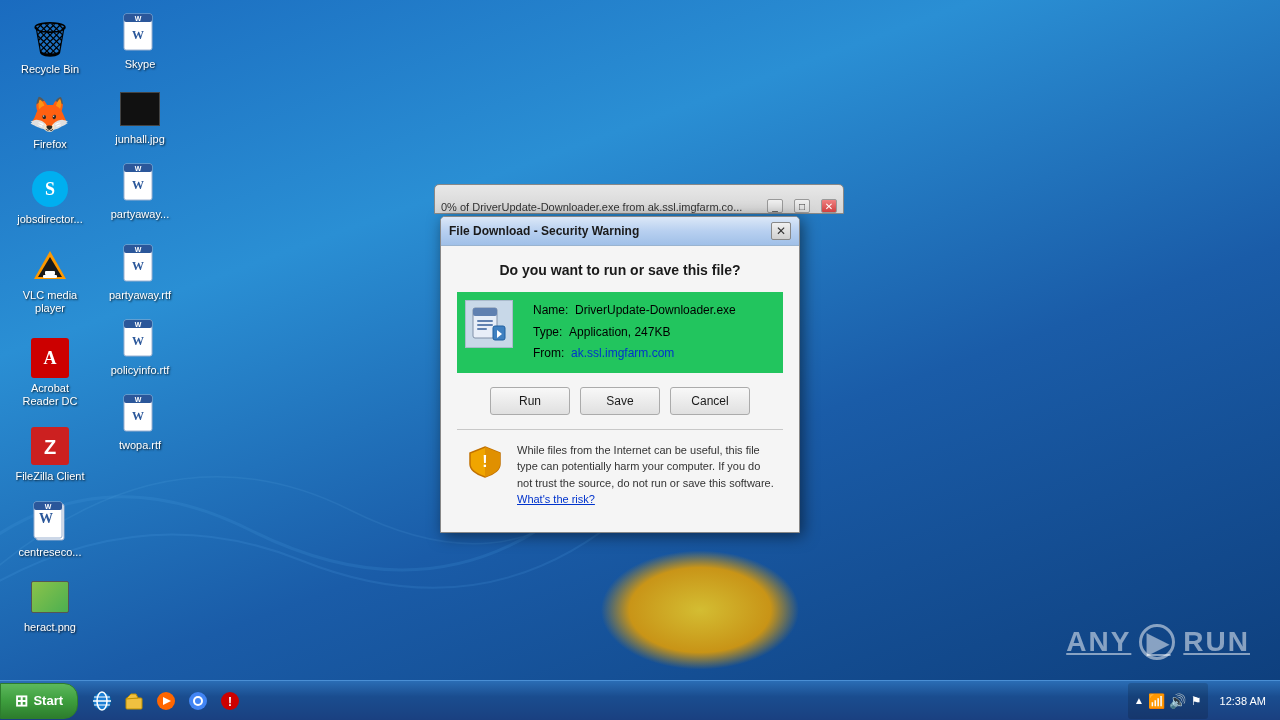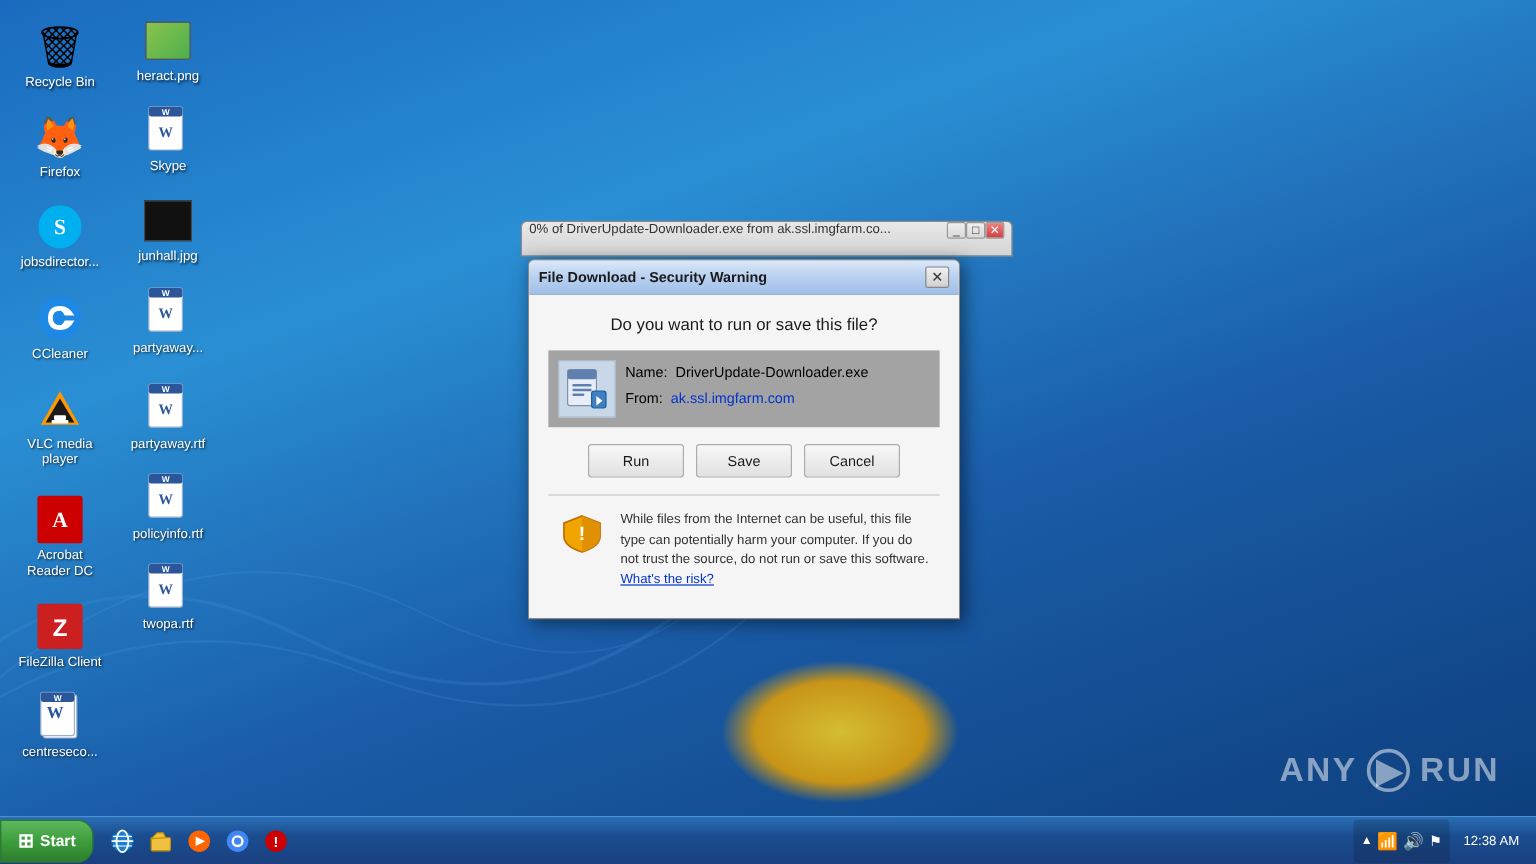--- a/index.html
+++ b/index.html
@@ -126,42 +126,43 @@
       bottom: 60px;
       right: 30px;
       color: rgba(255,255,255,0.5);
       font-size: 28px;
       font-weight: bold;
       letter-spacing: 2px;
       display: flex;
       align-items: center;
       gap: 8px;
       pointer-events: none;
+      text-decoration: underline;
     }
     .anyrun-play {
       width: 36px; height: 36px;
       border: 3px solid rgba(255,255,255,0.5);
       border-radius: 50%;
       display: flex; align-items: center; justify-content: center;
     }
 
     
     .download-progress-window {
       position: absolute;
       top: 184px;
       left: 434px;
       width: 410px;
       height: 30px;
       background: linear-gradient(to bottom, #e8e8e8, #d4d4d4);
       border: 1px solid #888;
       border-radius: 5px 5px 0 0;
       display: flex;
-      align-items: flex-start;
+      align-items: flex-end;
       padding: 0 6px;
-      gap: 0;
+      gap: 11px;
       z-index: 50;
     }
     .progress-title {
       font-size: 11px;
       color: #333;
       flex: 1;
     }
     .window-ctrl-btn {
       width: 16px; height: 14px;
       background: linear-gradient(to bottom, #f0f0f0, #d8d8d8);
@@ -211,32 +212,32 @@
       color: #333;
     }
 
     .dialog-body {
       padding: 16px;
       background: #f5f5f5;
     }
 
     .dialog-question {
       font-size: 14px;
-      font-weight: normal;
+      font-weight: bold;
       color: #1a1a1a;
       margin-bottom: 14px;
       text-align: center;
     }
 
     .file-info-box {
       display: flex;
-      gap: 8px;
+      gap: 20px;
       margin-bottom: 14px;
       padding: 8px;
-      background: #a3a3a3;
+      background: #22c55e;
     }
 
     .file-icon-box {
       width: 48px; height: 48px;
       background: #c8d8e8;
       border: 1px solid #aabbcc;
       display: flex; align-items: center; justify-content: center;
       flex-shrink: 0;
       font-size: 24px;
     }
@@ -363,29 +364,20 @@
   <div class="desktop-icon">
     <div class="icon-img">
       <svg width="36" height="36" viewBox="0 0 36 36">
         <circle cx="18" cy="18" r="18" fill="#00aff0"></circle>
         <text x="18" y="24" text-anchor="middle" fill="white" font-size="18" font-weight="bold" font-family="serif">S</text>
       </svg>
     </div>
     <span class="icon-label">jobsdirector...</span>
   </div>
 
-  <div class="desktop-icon">
-    <div class="icon-img">
-      <svg width="36" height="36" viewBox="0 0 36 36">
-        <circle cx="18" cy="18" r="18" fill="#1e88e5"></circle>
-        <path d="M18 8 Q26 8 30 16 L22 16 Q20 12 18 12 Q12 12 12 18 Q12 24 18 24 Q20 24 22 20 L30 20 Q26 28 18 28 Q8 28 8 18 Q8 8 18 8Z" fill="white"></path>
-      </svg>
-    </div>
-    <span class="icon-label">CCleaner</span>
-  </div>
 
   <div class="desktop-icon">
     <div class="icon-img">
       <svg width="36" height="36" viewBox="0 0 36 36">
         <polygon points="18,4 34,32 2,32" fill="#f90"></polygon>
         <polygon points="18,10 30,30 6,30" fill="#1a1a1a"></polygon>
         <rect x="13" y="24" width="10" height="4" rx="1" fill="white"></rect>
         <rect x="11" y="28" width="14" height="3" rx="1" fill="white"></rect>
       </svg>
     </div>
@@ -528,20 +520,24 @@
           <rect x="22" y="20" width="12" height="14" rx="2" fill="#4080c0" stroke="#2060a0" stroke-width="1"></rect>
           <polygon points="26,24 31,28 26,32" fill="white"></polygon>
         </svg>
       </div>
       <div class="file-details">
         <div>
           <span>Name:</span>
           &nbsp;<span>DriverUpdate-Downloader.exe</span>
         </div>
         <div>
+          <span>Type:</span>
+          &nbsp;<span>Application, 247KB</span>
+        </div>
+        <div>
           <span>From:</span>
           &nbsp;<a class="from-link" href="#">ak.ssl.imgfarm.com</a>
         </div>
       </div>
     </div>
 
     <div class="dialog-buttons">
       <button class="dialog-btn">Run</button>
       <button class="dialog-btn">Save</button>
       <button class="dialog-btn">Cancel</button>

